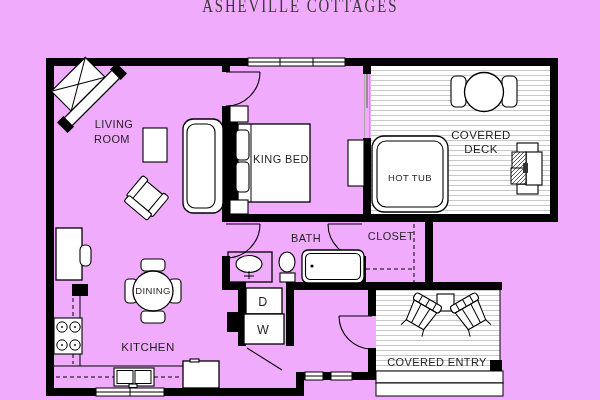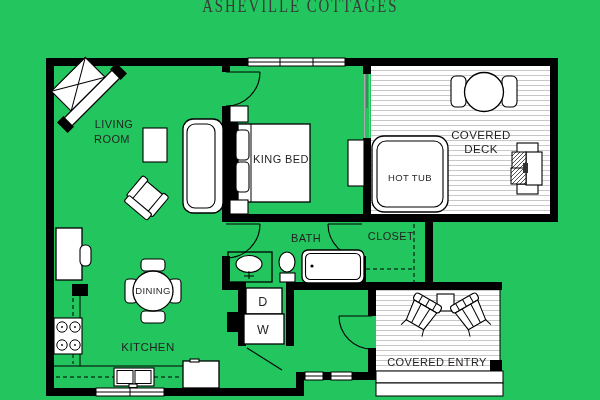--- a/index.html
+++ b/index.html
@@ -1,16 +1,16 @@
 <!DOCTYPE html>
 <html><head>
 <meta charset="utf-8">
 <style>
   html,body{margin:0;padding:0;background:#ffffff;}
-  #stage{position:relative;width:600px;height:400px;background:#22c55e;overflow:hidden;
+  #stage{position:relative;width:600px;height:400px;background:#f0abfc;overflow:hidden;
          font-family:"Liberation Sans",sans-serif;}
   svg{display:block;}
   .wall{fill:#000000;stroke:none;}
   .s   {fill:none;stroke:#000000;stroke-width:1.3;}
   .sw  {fill:#ffffff;stroke:#000000;stroke-width:1.3;}
   .sw2 {fill:#ffffff;stroke:#000000;stroke-width:1.1;}
   .thin{fill:none;stroke:#000000;stroke-width:1;}
   .arc {fill:none;stroke:#000000;stroke-width:1.1;}
   .dash{fill:none;stroke:#000000;stroke-width:1;stroke-dasharray:4 3;}
   .gray{fill:none;stroke:#a9a9a9;stroke-width:1;}

